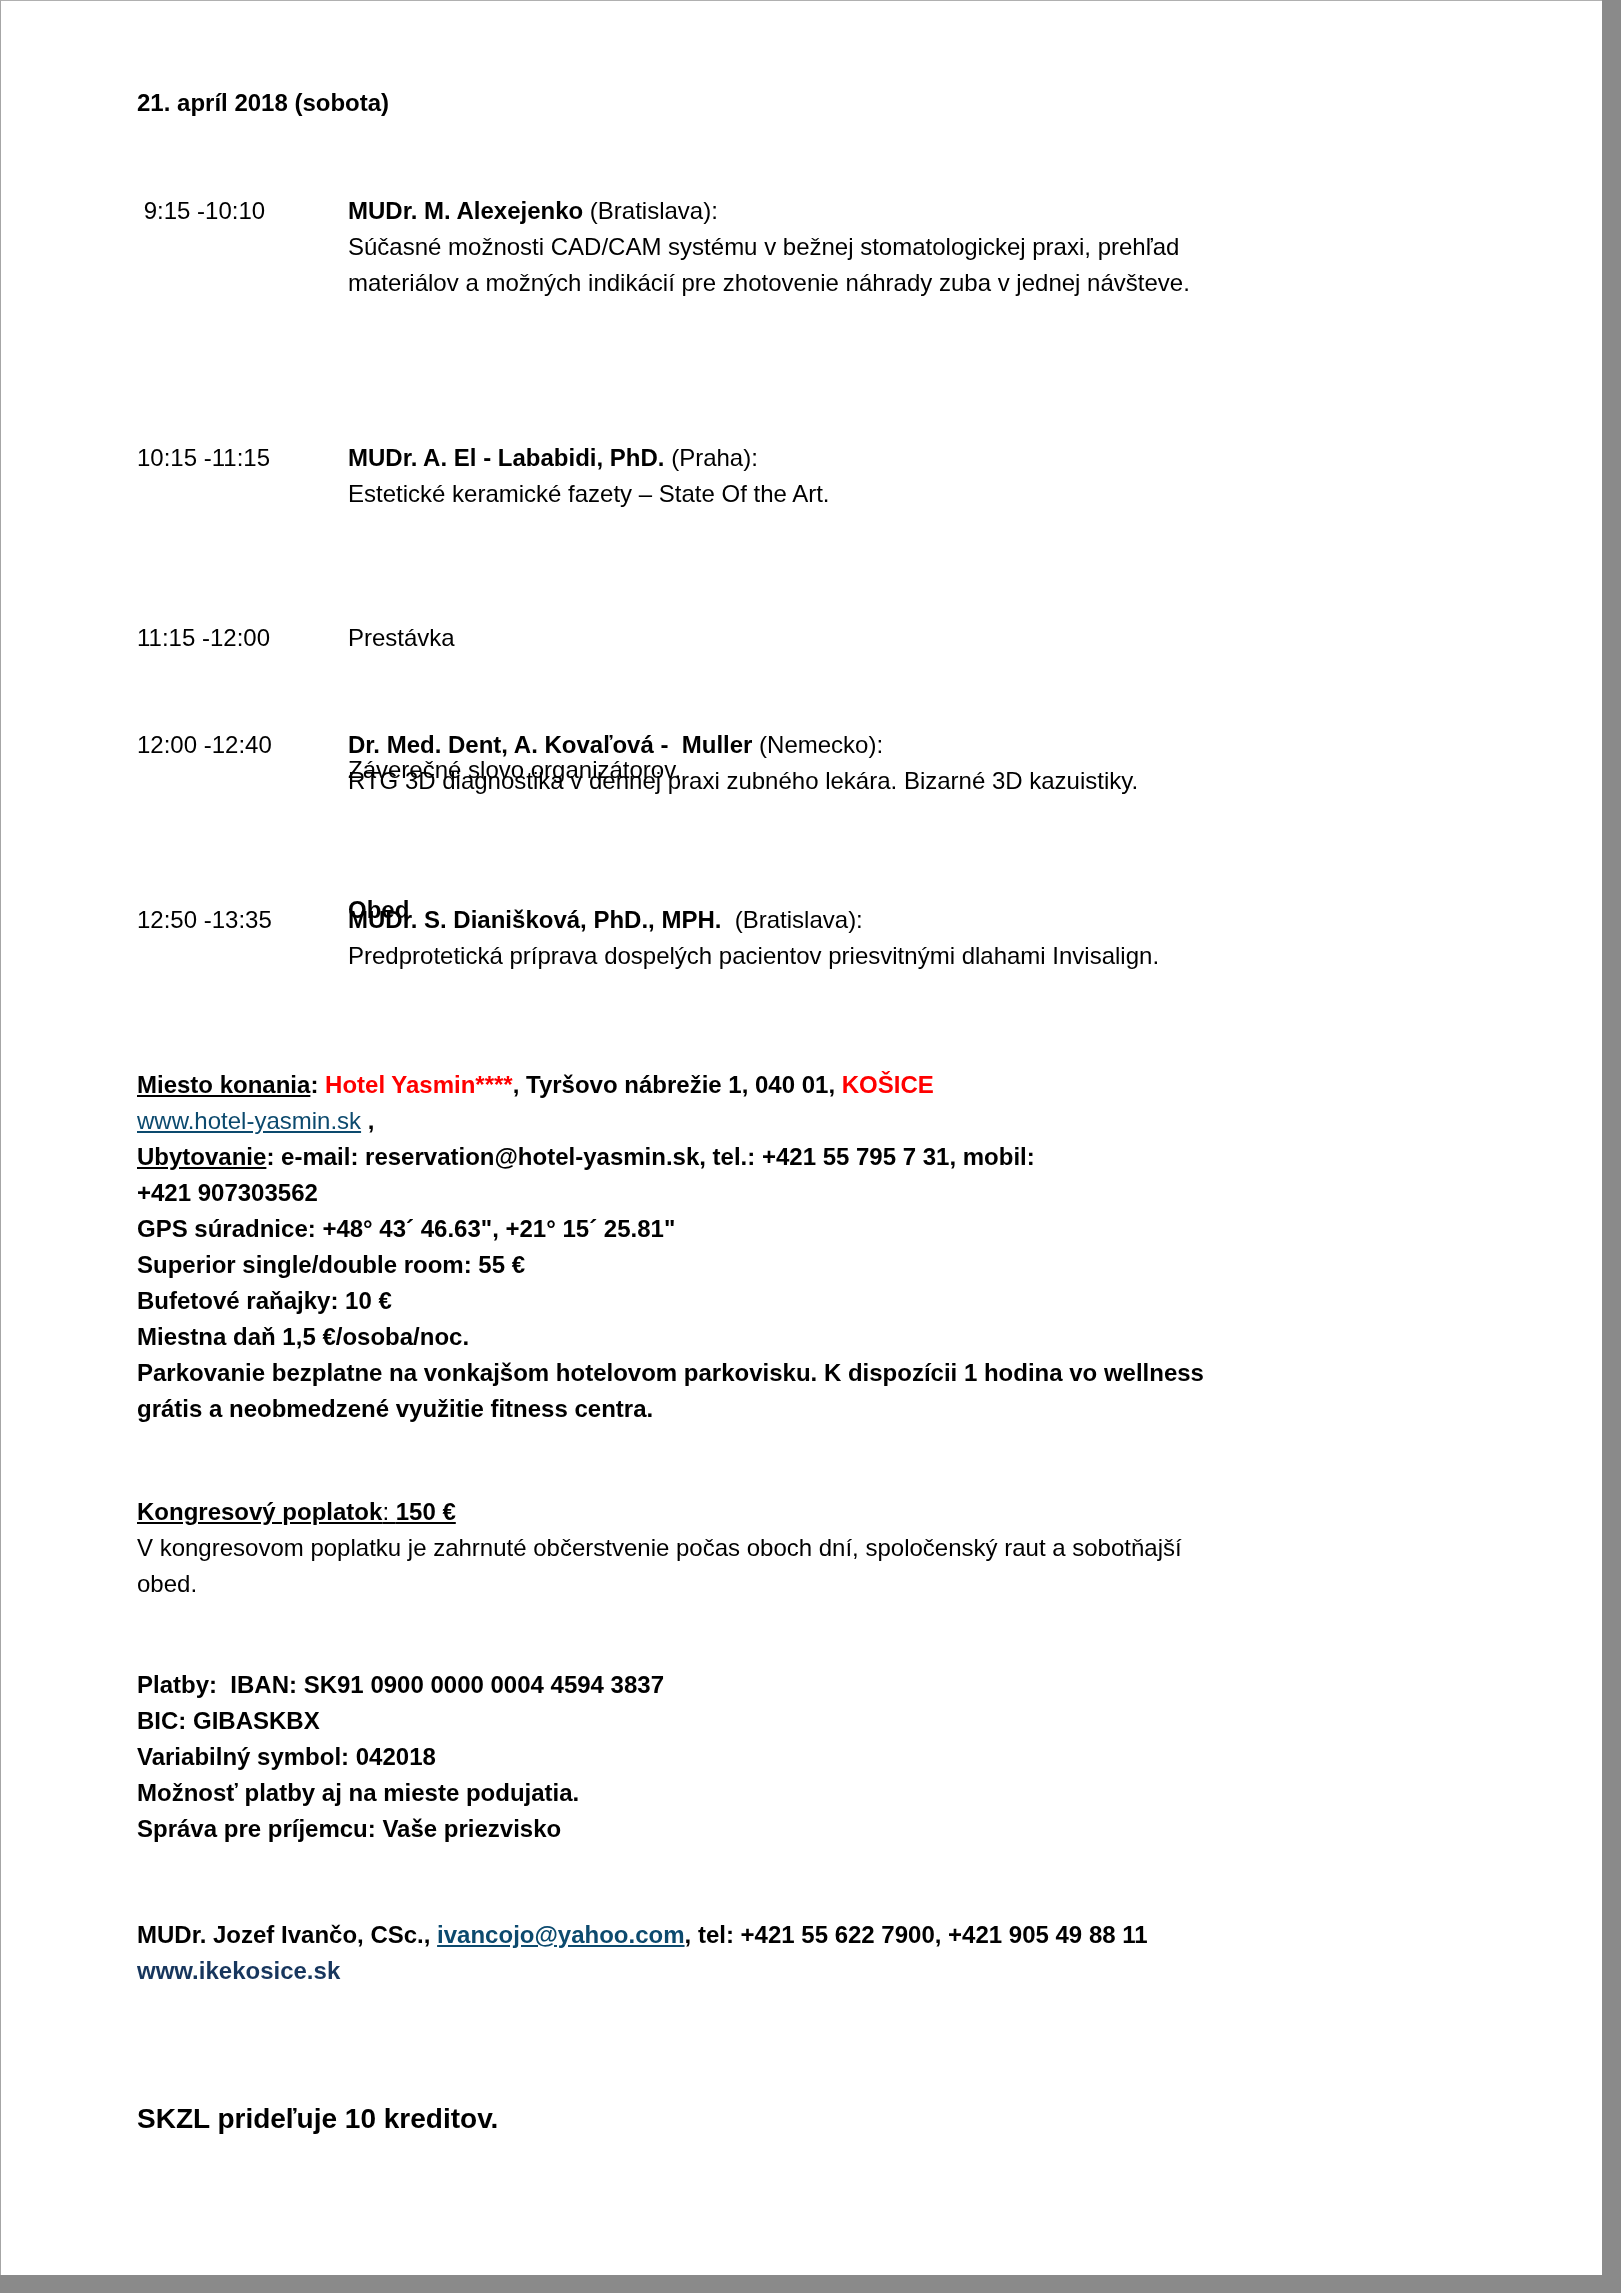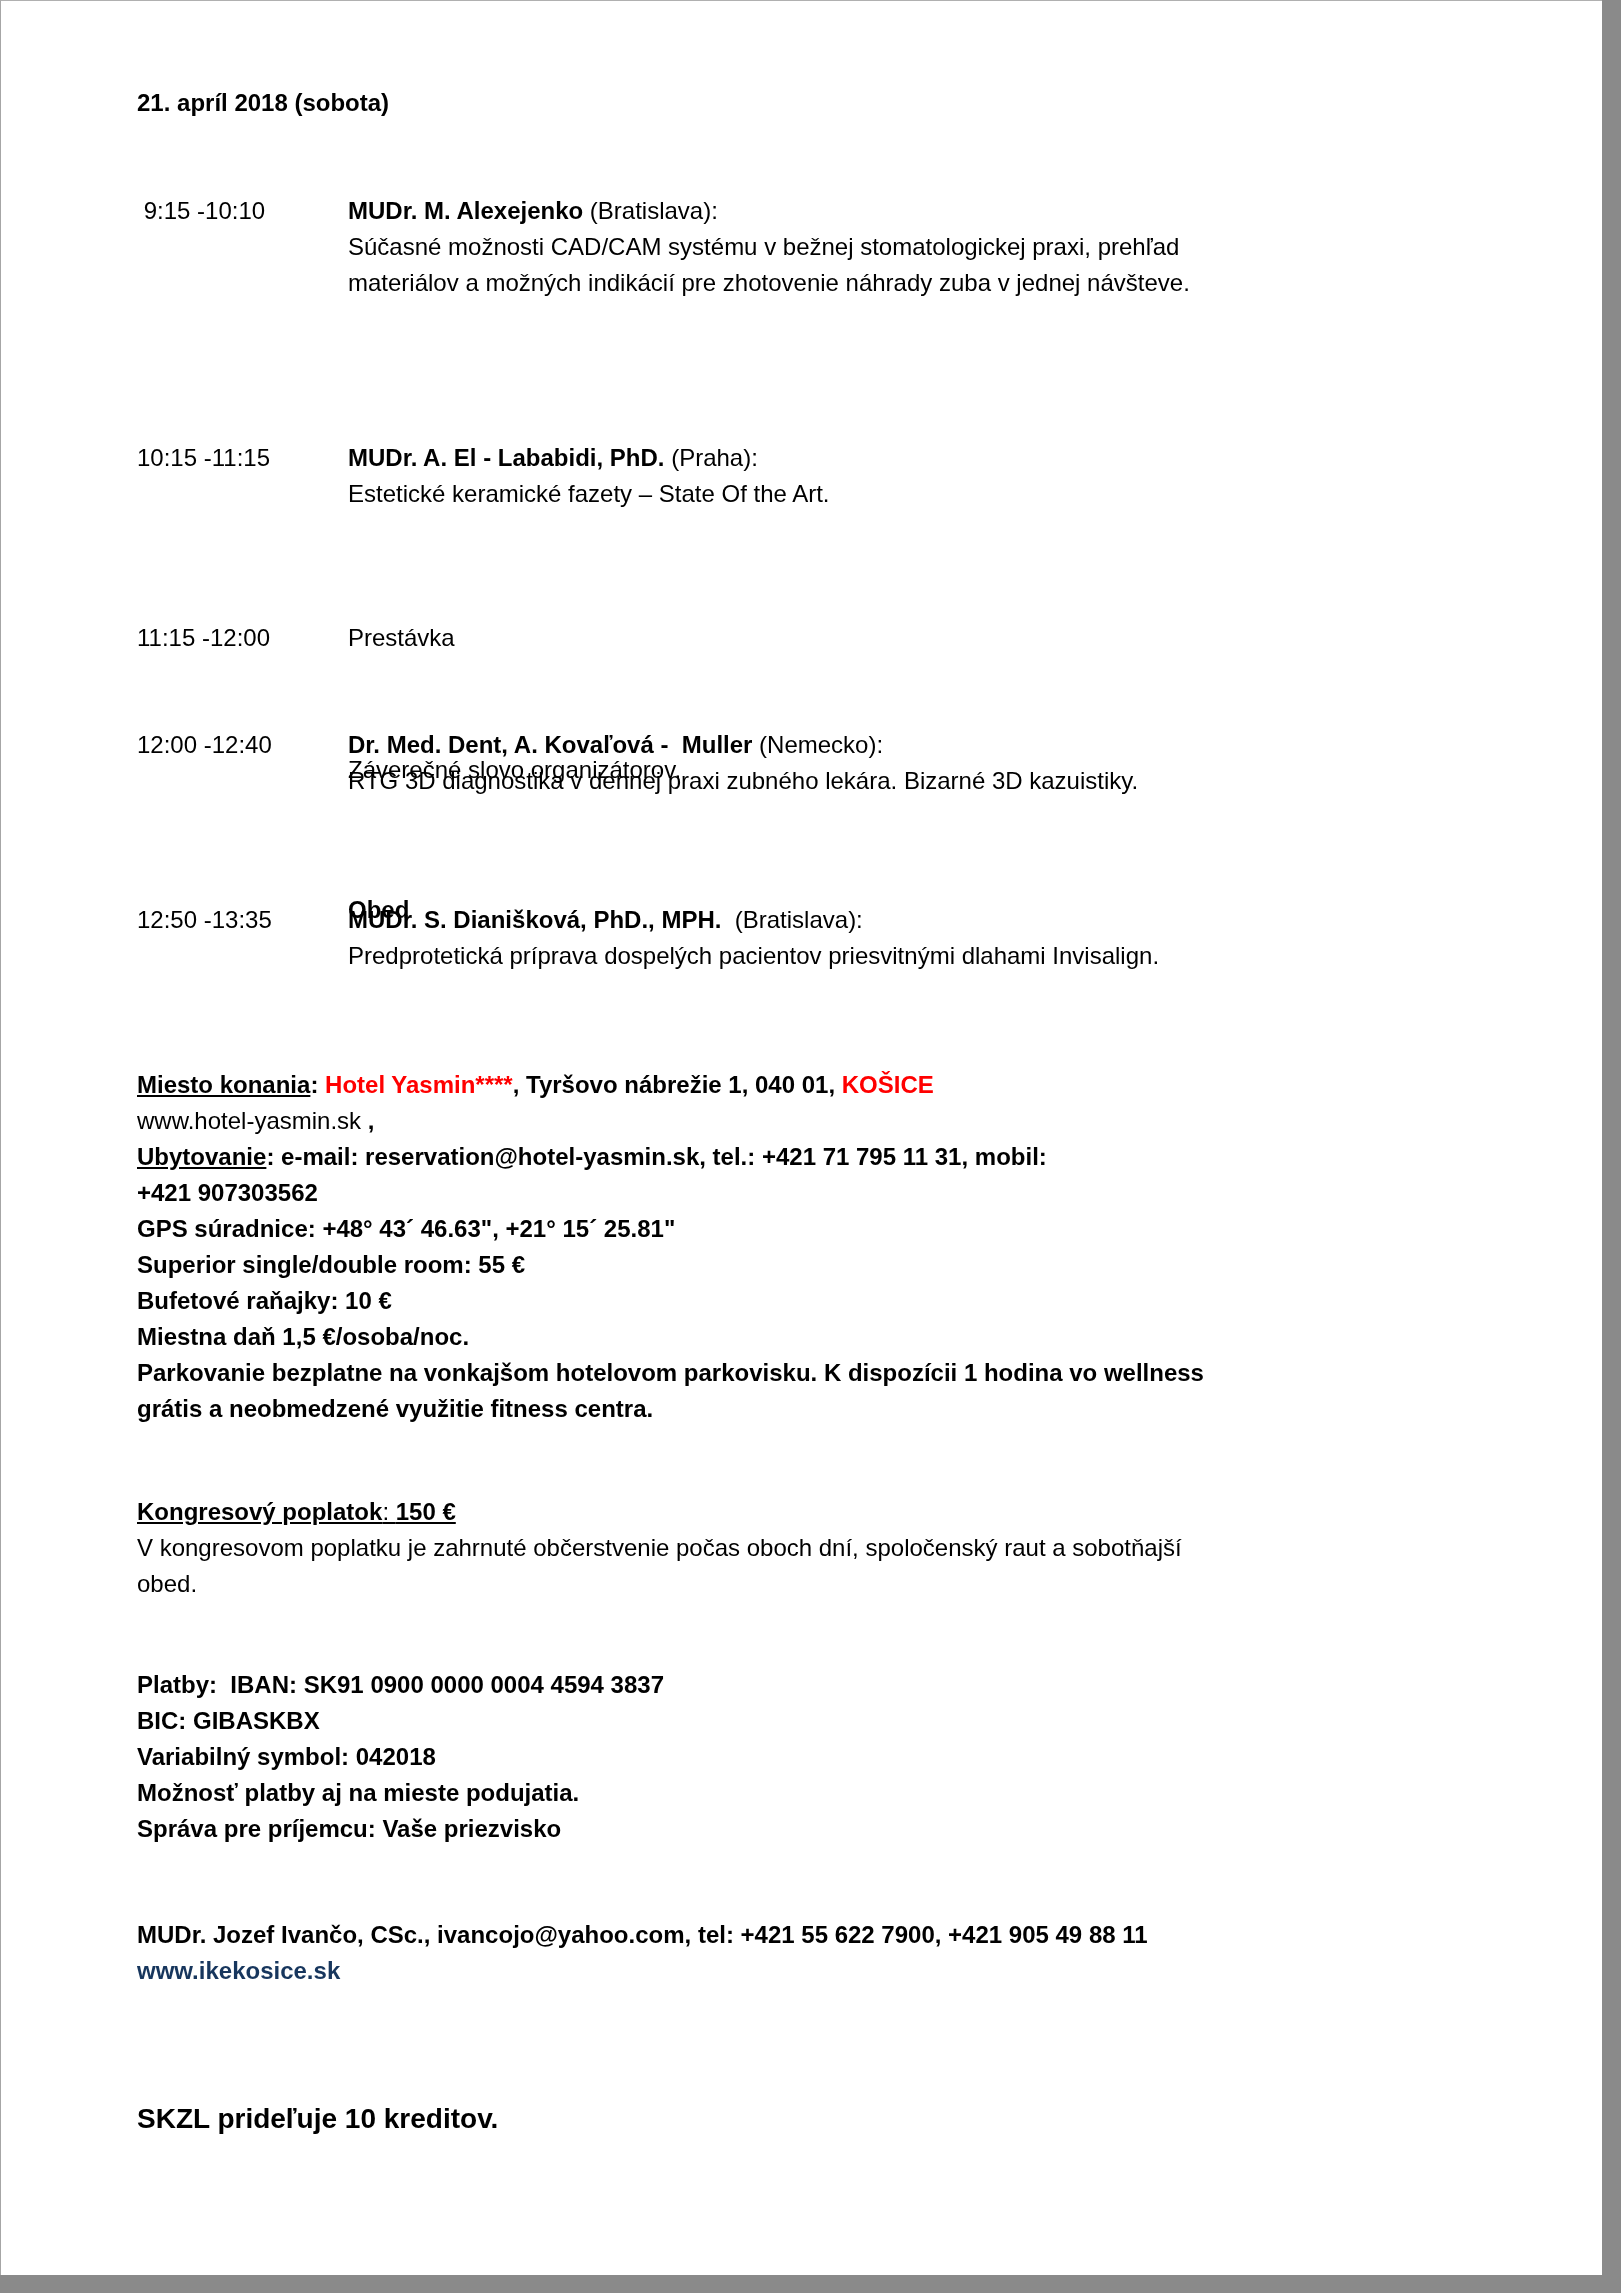--- a/index.html
+++ b/index.html
@@ -18,21 +18,21 @@
     overflow:hidden;
   }
   .sec{position:absolute;left:136px;font-size:24px;line-height:36px;color:#000;}
   .row{position:relative;}
   .time{position:absolute;left:0;top:0;white-space:pre-wrap;}
   .talk{margin-left:211px;}
   .b{font-weight:700;}
   .u{text-decoration:underline;}
   .red{color:#ff0000;}
   .navy{color:#17365d;margin-top:40px;}
-  .link{color:#000000;}
+  .link{color:#0c4a6e;text-decoration:underline;}
   .pre{white-space:pre-wrap;}
   .ml{white-space:pre-line;}
   .big{font-size:28px;line-height:47px;font-weight:700;}
   a{cursor:pointer;}
 </style>
 </head>
 <body>
 
 <div class="page">
 
@@ -78,21 +78,21 @@
     </div>
   </div>
 
   <div class="sec" style="top:751px;left:347px;">Záverečné slovo organizátorov.</div>
 
   <div class="sec b" style="top:891px;left:347px;">Obed</div>
 
   <div class="sec" style="top:1066px;right:72px;">
     <div><span class="b u">Miesto konania</span><span class="b pre">: </span><span class="b red pre">Hotel Yasmin****</span><span class="b pre">, Tyršovo nábrežie 1, 040 01, </span><span class="b red">KOŠICE</span></div>
     <div><a class="link">www.hotel-yasmin.sk</a><span class="b pre"> ,</span></div>
-    <div><span class="b u">Ubytovanie</span><span class="b pre">: e-mail: reservation@hotel-yasmin.sk, tel.: +421 71 795 11 31, mobil:</span></div>
+    <div><span class="b u">Ubytovanie</span><span class="b pre">: e-mail: reservation@hotel-yasmin.sk, tel.: +421 55 795 7 31, mobil:</span></div>
     <div class="b">+421 907303562</div>
     <div class="b">GPS súradnice: +48° 43´ 46.63", +21° 15´ 25.81"</div>
     <div class="b">Superior single/double room: 55 €</div>
     <div class="b">Bufetové raňajky: 10 €</div>
     <div class="b">Miestna daň 1,5 €/osoba/noc.</div>
     <div class="b ml">Parkovanie bezplatne na vonkajšom hotelovom parkovisku. K dispozícii 1 hodina vo wellness
 grátis a neobmedzené využitie fitness centra.</div>
   </div>
 
   <div class="sec" style="top:1493px;right:72px;">

